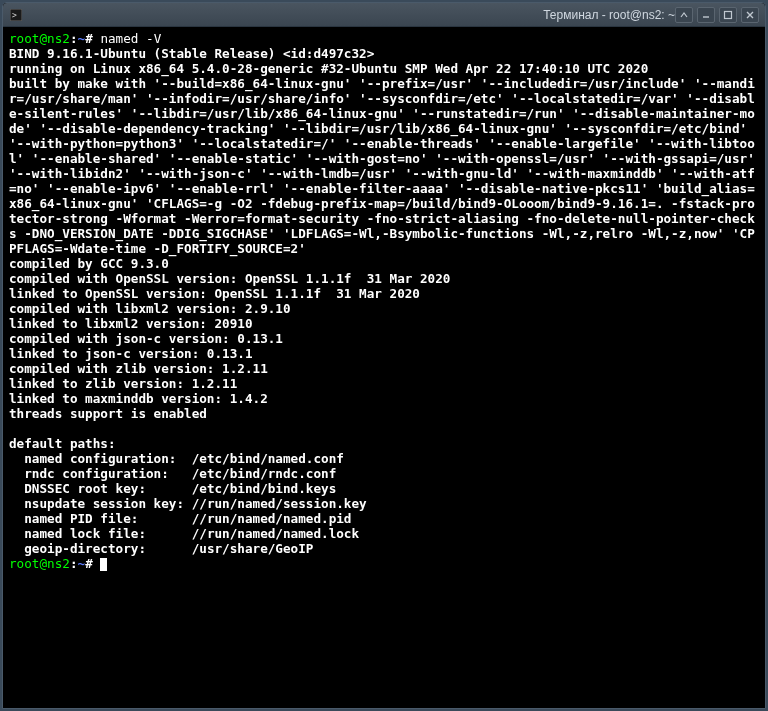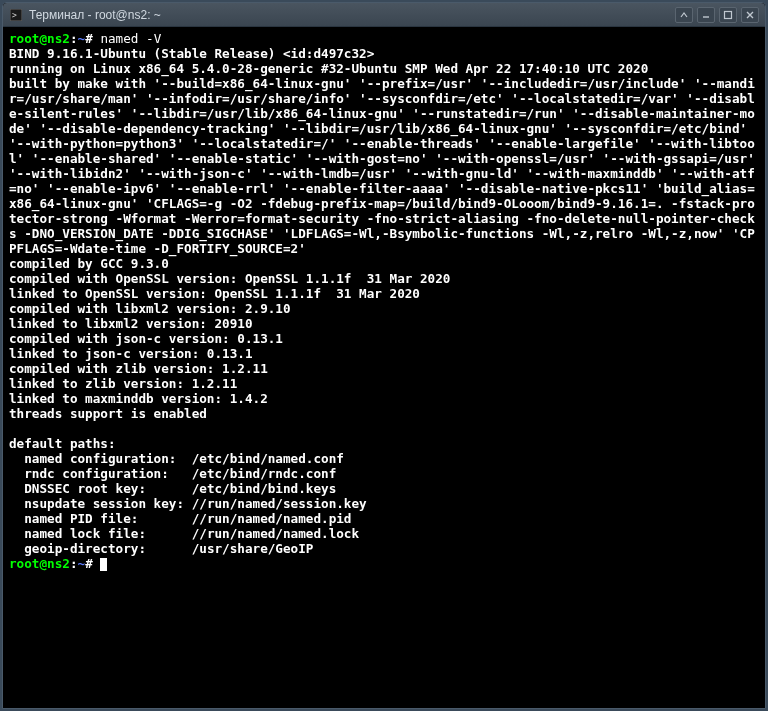--- a/index.html
+++ b/index.html
@@ -32,21 +32,21 @@
   }
   .title-icon {
     width: 14px; height: 14px;
     margin-right: 6px;
     display: inline-flex;
     align-items: center;
     justify-content: center;
   }
   .title-text {
     flex: 1;
-    text-align: left;
+    text-align: right;
     color: #d0d8e0;
     font-family: sans-serif;
     font-size: 12px;
   }
   .win-controls {
     display: flex;
     gap: 4px;
   }
   .win-btn {
     width: 18px; height: 16px;
@@ -66,21 +66,21 @@
     background: #000;
     padding: 4px 6px;
     font-family: "DejaVu Sans Mono", "Liberation Mono", Consolas, monospace;
     font-size: 12.65px;
     line-height: 15px;
     color: #fff;
     overflow: hidden;
     white-space: pre-wrap;
     word-break: break-all;
   }
-  .prompt-user { color: #00ff00; font-weight: bold; }
+  .prompt-user { color: #00ff00; font-weight: normal; }
   .prompt-colon { color: #fff; font-weight: bold; }
   .prompt-path { color: #5c7cff; font-weight: bold; }
   .prompt-hash { color: #fff; font-weight: bold; }
   .cmd { color: #fff; margin-top: 35px; }
   .out { color: #fff; font-weight: bold; }
   .cursor {
     display: inline-block;
     width: 7px;
     height: 13px;
     background: #fff;

